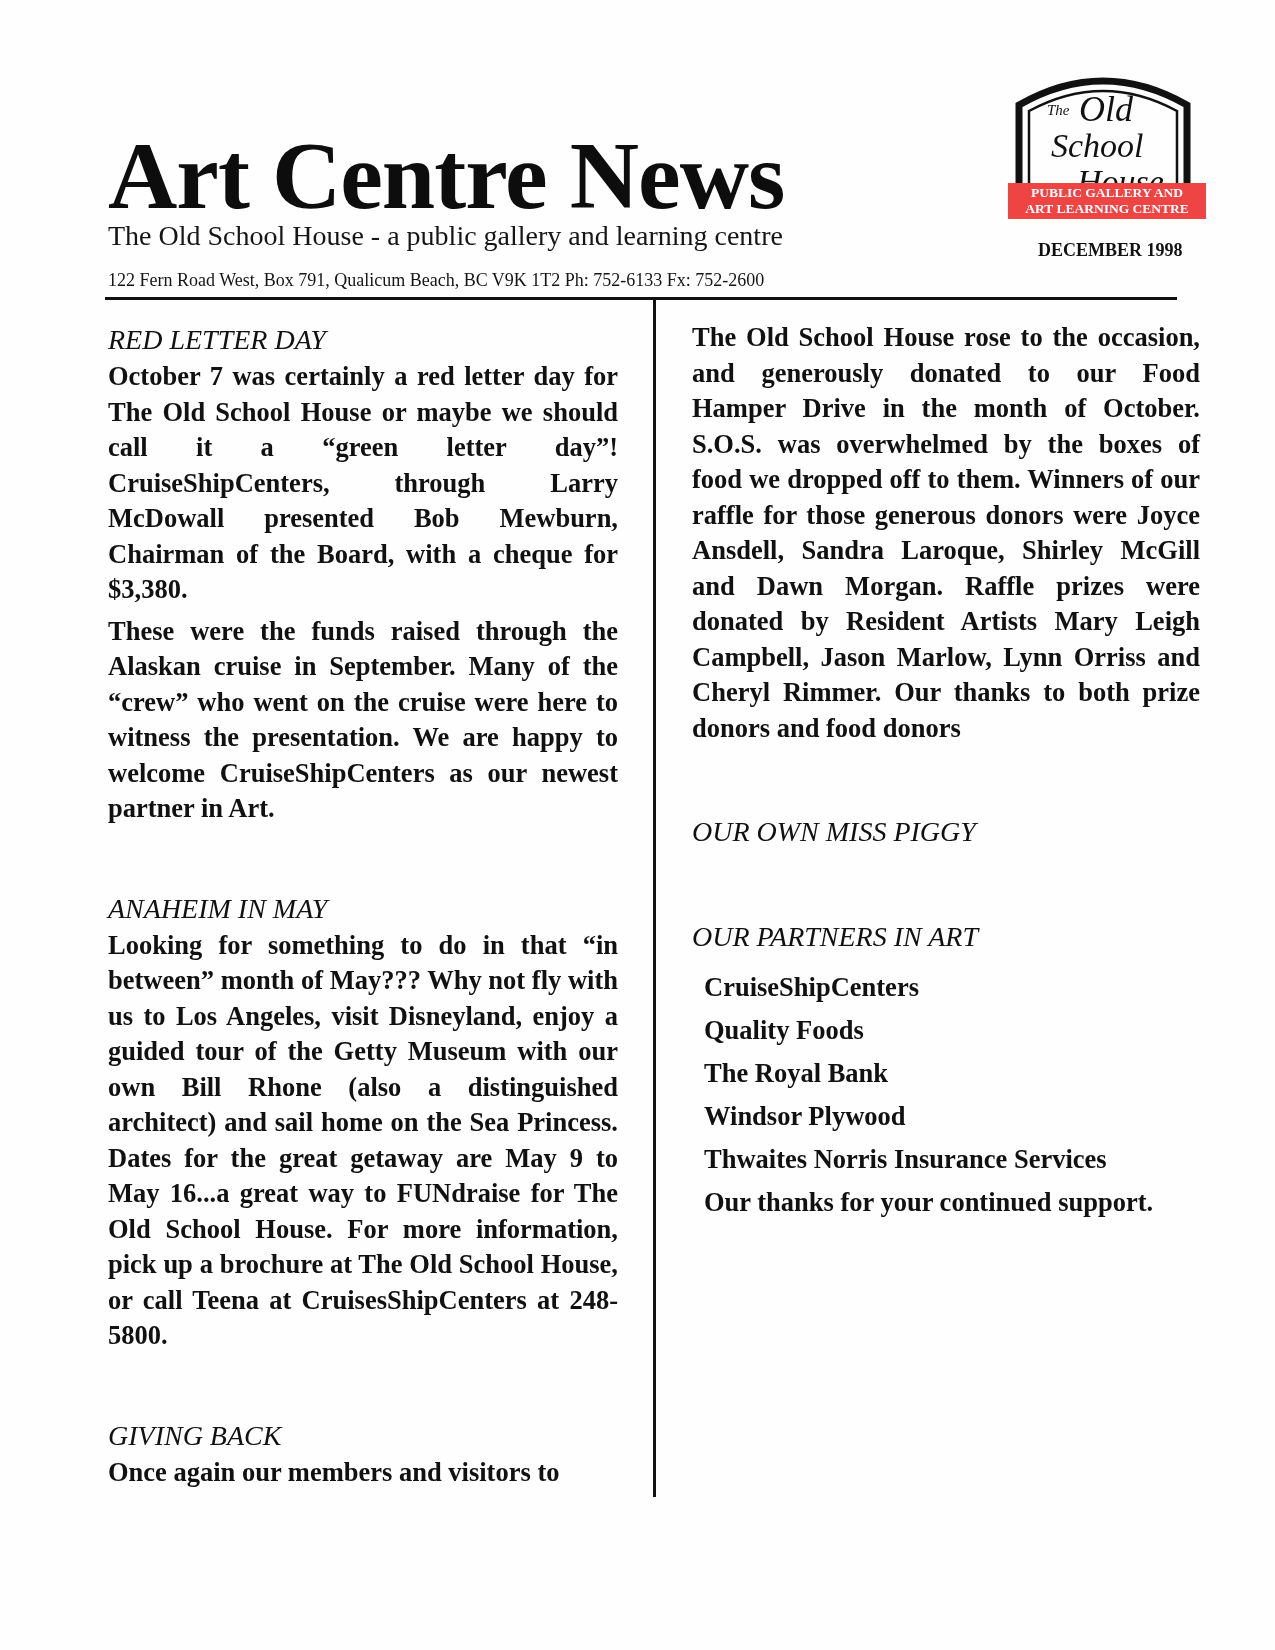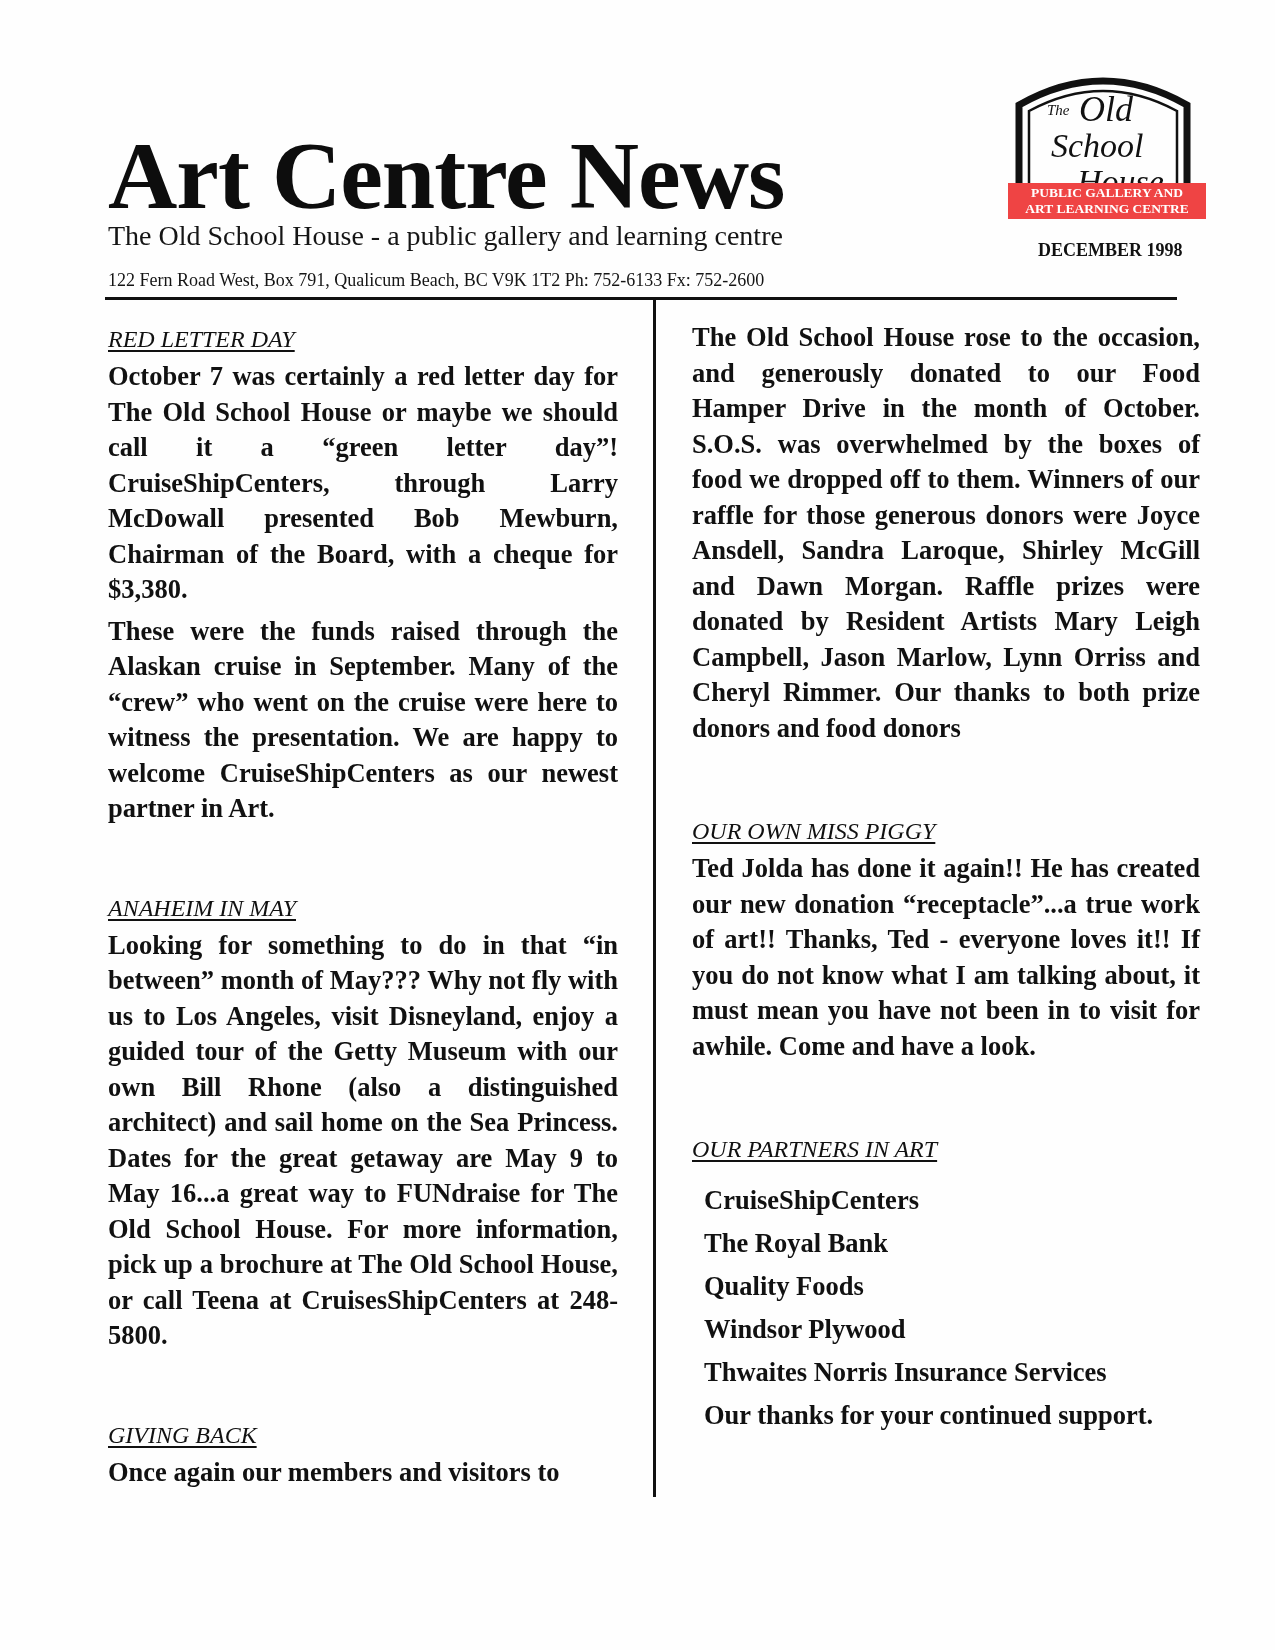--- a/index.html
+++ b/index.html
@@ -17,21 +17,21 @@
   .issue-date { position: absolute; left: 1038px; top: 240px; font-family: "Liberation Serif", serif; font-weight: bold; font-size: 18px; color: #111; }
 
   .rule-top { position: absolute; left: 105px; top: 297px; width: 1072px; height: 3px; background: #111; }
   .rule-col { position: absolute; left: 653px; top: 297px; width: 3px; height: 1200px; background: #111; }
 
   .col { position: absolute; font-family: "Liberation Serif", serif; font-weight: bold; font-size: 26.5px; line-height: 35.5px; color: #111; }
   .col-left { left: 108px; top: 322px; width: 510px; }
   .col-right { left: 692px; top: 320px; width: 508px; }
   .col p { margin: 0; text-align: justify; }
   .col p + p { margin-top: 6px; }
-  .heading { font-style: italic; font-weight: normal; text-decoration: underline; text-decoration-thickness: 2px; text-underline-offset: 3px; font-size: 24px; margin: 0 0 2px 0; line-height: 35px; }
+  .heading { font-style: italic; font-weight: normal; text-decoration-thickness: 2px; text-underline-offset: 3px; font-size: 28px; margin: 0 0 2px 0; line-height: 35px; }
   .gap-lg { height: 64px; }
   .gap-xl { height: 68px; }
   .partner-list { list-style: none; margin: 12px; padding: 0; }
   .partner-list li { line-height: 43px; white-space: nowrap; }
   .no-justify { text-align: center; }
 </style>
 </head>
 <body>
 
 <div class="page">
@@ -77,29 +77,28 @@
     </section>
   </div>
 
   <div class="col col-right">
     <section>
       <p>The Old School House rose to the occasion, and generously donated to our Food Hamper Drive in the month of October.  S.O.S. was overwhelmed by the boxes of food we dropped off to them. Winners of our raffle for those generous donors were Joyce Ansdell, Sandra Laroque, Shirley McGill and Dawn Morgan.  Raffle prizes were donated by Resident Artists Mary Leigh Campbell, Jason Marlow, Lynn Orriss and Cheryl Rimmer.  Our thanks to both prize donors and food donors</p>
     </section>
     <div class="gap-xl"></div>
     <section>
       <h2 class="heading">OUR OWN MISS PIGGY</h2>
-      <p>Ted Jolda has done it again!!  He has created our new donation “receptacle”...a true work of art!! Thanks, Ted - everyone loves it!!  If you do not know what I am talking about,  it must mean you have not been in to visit for awhile.  Come and have a look.</p>
     </section>
     <div class="gap-xl"></div>
     <section>
       <h2 class="heading">OUR PARTNERS IN ART</h2>
       <ul class="partner-list">
         <li>CruiseShipCenters</li>
+        <li>Quality Foods</li>
         <li>The Royal Bank</li>
-        <li>Quality Foods</li>
         <li>Windsor Plywood</li>
         <li>Thwaites Norris Insurance Services</li>
         <li>Our thanks for your continued support.</li>
       </ul>
     </section>
   </div>
 
 </div>
 
 </body></html>

